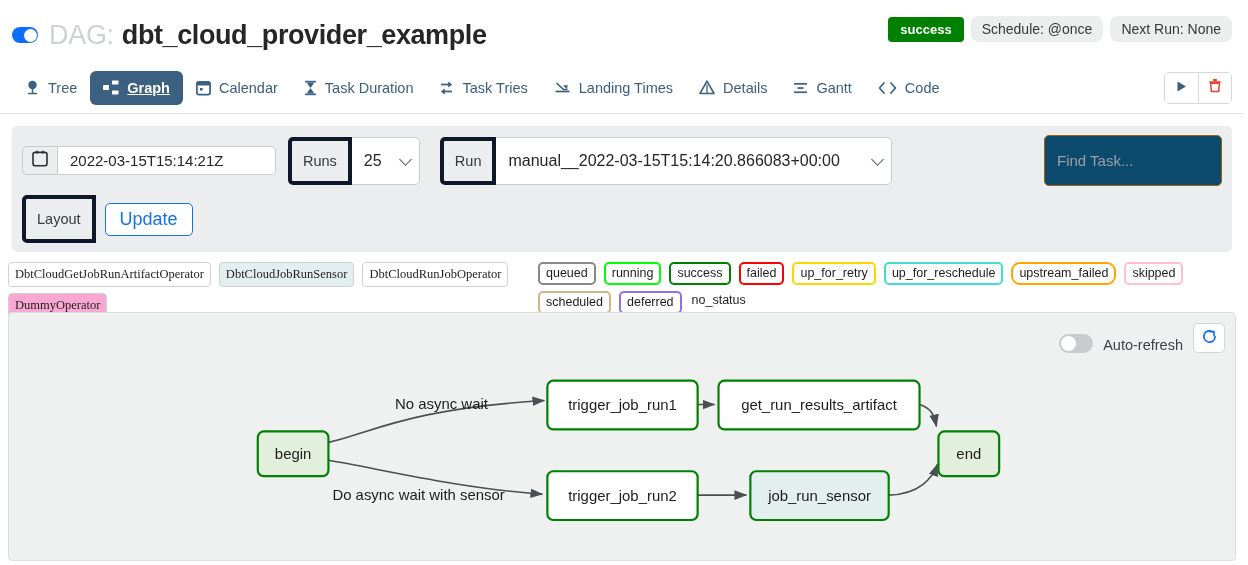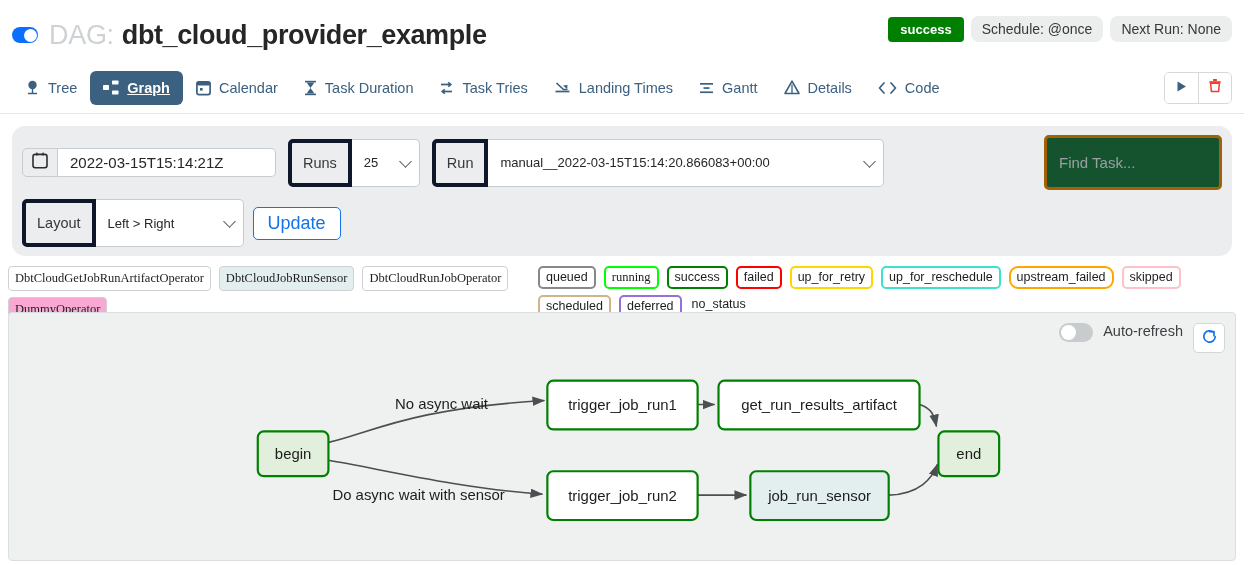--- a/index.html
+++ b/index.html
@@ -69,41 +69,41 @@
   }
   .tab-actions .act {
     width: 33px; height: 30px; display: flex; align-items: center;
     justify-content: center; background: #fff; cursor: pointer;
   }
   .tab-actions .act + .act { border-left: 1px solid #d6d8da; }
 
   
   .toolbar {
     background: #ebedee; margin: 12px 12px 0 12px;
-    border-radius: 13px; padding: 9px 10px;
+    border-radius: 5px; padding: 9px 10px;
     display: flex; flex-wrap: wrap; gap: 0px 0px;
     align-items: flex-start;
   }
   .row { display: flex; align-items: center; width: 100%; }
   .row + .row { margin-top: 9px; }
   .ig { display: flex; align-items: stretch; }
   .ig-addon {
     background: #ebedee; border: 4px solid #0f172a; color: #35393b;
     font-size: 14.5px; padding: 12px 11px; display: flex; align-items: center;
     border-radius: 5px 0 0 5px;
   }
   .ig-field {
     background: #fff; border: 1px solid #c9ccce; border-left: none;
     color: #262626; font-size: 15px; padding: 5px 12px;
     display: flex; align-items: center; border-radius: 0 5px 5px 0;
     font-family: "Liberation Sans", sans-serif;
   }
   .sel {
     background: #fff; border: 1px solid #c9ccce; border-left: none;
-    color: #262626; font-size: 13px; padding: 5px 26px 5px 12px;
+    color: #262626; font-size: 16px; padding: 5px 26px 5px 12px;
     display: flex; align-items: center; border-radius: 0 5px 5px 0;
     position: relative; cursor: pointer; white-space: nowrap;
   }
   .sel .chev {
     position: absolute; right: 9px; top: 50%; width: 9px; height: 9px;
     margin-top: -6px;
     border-right: 1.6px solid #55595c; border-bottom: 1.6px solid #55595c;
     transform: rotate(45deg);
   }
   .cal-btn {
@@ -112,21 +112,21 @@
     display: flex; align-items: center; justify-content: center;
     cursor: pointer;
   }
   .btn-update {
     background: #fff; border: 1px solid #1473e6; color: #1473e6;
     font-size: 18px; padding: 5px 14px; border-radius: 5px;
     margin-left: 9px; cursor: pointer;
     font-family: "Liberation Sans", sans-serif;
   }
   .find-task {
-    margin-left: auto; background: #14532d; border: 3px solid #a16207;
+    margin-left: auto; background: #0c4a6e; border: 1px solid #a16207;
     border-radius: 5px; color: #9aa0a4; font-size: 15px;
     padding: 16px 12px; width: 178px;
     font-family: "Liberation Sans", sans-serif;
   }
   .find-task::placeholder { color: #9aa0a4; }
 
   
   .legend {
     padding: 10px 8px 8px 8px;
     display: flex; align-items: flex-start;
@@ -152,21 +152,21 @@
   }
 
   
   .graph-panel {
     position: absolute; left: 8px; right: 8px; top: 312px; bottom: 4px;
     background: #eff0f0; border: 1px solid #dcdfe0; border-radius: 4px;
     overflow: hidden;
   }
   .graph-toolbar {
     position: absolute; top: 10px; right: 10px;
-    display: flex; align-items: flex-start; gap: 10px; z-index: 5;
+    display: flex; align-items: flex-end; gap: 10px; z-index: 5;
   }
   .switch {
     width: 34px; height: 19px; border-radius: 10px; background: #c9cccf;
     position: relative; cursor: pointer;
   }
   .switch::after {
     content: ""; position: absolute; top: 2px; left: 2px;
     width: 15px; height: 15px; border-radius: 50%; background: #fff;
   }
   .ar-label { font-size: 14.5px; color: #3d4144; }
@@ -268,37 +268,37 @@
             <path d="M1.5 11.5 H15.5" stroke="#3b6080" stroke-width="1.7"></path>
             <path d="M2.5 3 L9.5 9.5 L13.5 9.5" stroke="#3b6080" stroke-width="1.7" fill="none"></path>
             <path d="M9 5.5 L13.2 9.3 L13.5 5 Z" fill="#3b6080"></path>
           </svg>
       </span>
       <span>Landing Times</span>
     </div>
 
     <div class="tab">
       <span>
+        <svg width="16" height="15" viewBox="0 0 16 15">
+            <path d="M8 1.2 L15 13.5 L1 13.5 Z" fill="none" stroke="#3b6080" stroke-width="1.6" stroke-linejoin="round"></path>
+            <path d="M8 4.5 V13.5" stroke="#3b6080" stroke-width="1.3"></path>
+          </svg>
+      </span>
+      <span>Details</span>
+    </div>
+
+    <div class="tab">
+      <span>
         <svg width="15" height="14" viewBox="0 0 15 14">
             <rect x="1" y="2" width="13" height="1.7" fill="#3b6080"></rect>
             <rect x="4.5" y="6.2" width="6" height="1.7" fill="#3b6080"></rect>
             <rect x="1" y="10.4" width="13" height="1.7" fill="#3b6080"></rect>
           </svg>
       </span>
       <span>Gantt</span>
-    </div>
-
-    <div class="tab">
-      <span>
-        <svg width="16" height="15" viewBox="0 0 16 15">
-            <path d="M8 1.2 L15 13.5 L1 13.5 Z" fill="none" stroke="#3b6080" stroke-width="1.6" stroke-linejoin="round"></path>
-            <path d="M8 4.5 V13.5" stroke="#3b6080" stroke-width="1.3"></path>
-          </svg>
-      </span>
-      <span>Details</span>
     </div>
 
     <div class="tab">
       <span>
         <svg width="19" height="14" viewBox="0 0 19 14">
             <path d="M6 2 L1.5 7 L6 12" stroke="#3b6080" stroke-width="1.7" fill="none" stroke-linecap="round" stroke-linejoin="round"></path>
             <path d="M13 2 L17.5 7 L13 12" stroke="#3b6080" stroke-width="1.7" fill="none" stroke-linecap="round" stroke-linejoin="round"></path>
           </svg>
       </span>
       <span>Code</span>
@@ -340,53 +340,49 @@
       </div>
 
       <div class="ig" style="margin-left:12px;">
         <span class="ig-addon">Runs</span>
         <div class="sel" style="min-width:68px;">
           <span>25</span>
           <span class="chev"></span>
         </div>
       </div>
 
-      <div class="ig" style="margin-left:12px;">
+      <div class="ig" style="margin-left:20px;">
         <span class="ig-addon">Run</span>
         <div class="sel" style="min-width:396px;">
           <span>manual__2022-03-15T15:14:20.866083+00:00</span>
           <span class="chev"></span>
         </div>
       </div>
 
       <input class="find-task" placeholder="Find Task..." style="">
     </div>
 
     <div class="row">
       <div class="ig">
         <span class="ig-addon">Layout</span>
-        <div class="sel" style="min-width:148px;">
-          <span>Left &gt; Right</span>
-          <span class="chev"></span>
-        </div>
       </div>
       <button class="btn-update">Update</button>
     </div>
   </div>
 
   <div class="legend">
     <div class="legend-col legend-ops" id="op-legend">
         <span class="chip" style="background: rgb(255, 255, 255); border-color: rgb(207, 210, 212);">DbtCloudGetJobRunArtifactOperator</span>
         <span class="chip" style="background: rgb(227, 238, 239); border-color: rgb(207, 210, 212);">DbtCloudJobRunSensor</span>
         <span class="chip" style="background: rgb(255, 255, 255); border-color: rgb(207, 210, 212);">DbtCloudRunJobOperator</span>
         <span class="chip" style="background: #f9a8d4; border-color: rgb(207, 210, 212);">DummyOperator</span>
       </div>
     <div class="legend-col legend-status" id="status-legend">
         <span class="chip-status" style="border-color: rgb(136, 136, 136);">queued</span>
-        <span class="chip-status" style="border-color: rgb(0, 255, 0); font-family: Liberation Serif, serif;">running</span>
+        <span class="chip-status" style="border-color: rgb(0, 255, 0);">running</span>
         <span class="chip-status" style="border-color: rgb(0, 128, 0);">success</span>
         <span class="chip-status" style="border-color: rgb(255, 0, 0);">failed</span>
         <span class="chip-status" style="border-color: rgb(255, 215, 0);">up_for_retry</span>
         <span class="chip-status" style="border-color: rgb(64, 224, 208);">up_for_reschedule</span>
         <span class="chip-status" style="border-color: rgb(255, 165, 0); border-radius: 9px;">upstream_failed</span>
         <span class="chip-status" style="border-color: rgb(255, 192, 203);">skipped</span>
         <span class="chip-status" style="border-color: rgb(210, 180, 140);">scheduled</span>
         <span class="chip-status" style="border-color: rgb(147, 112, 219);">deferred</span>
         <span class="chip-plain">no_status</span>
       </div>

